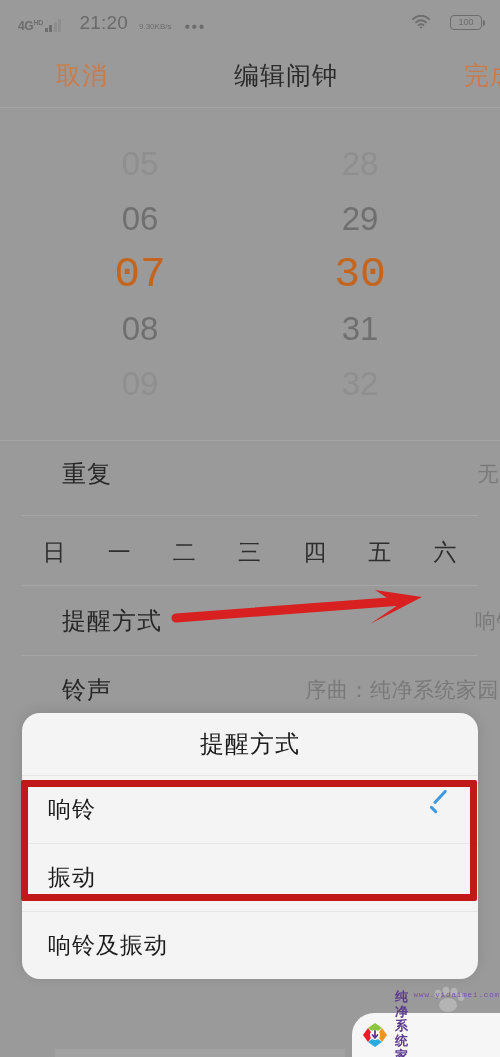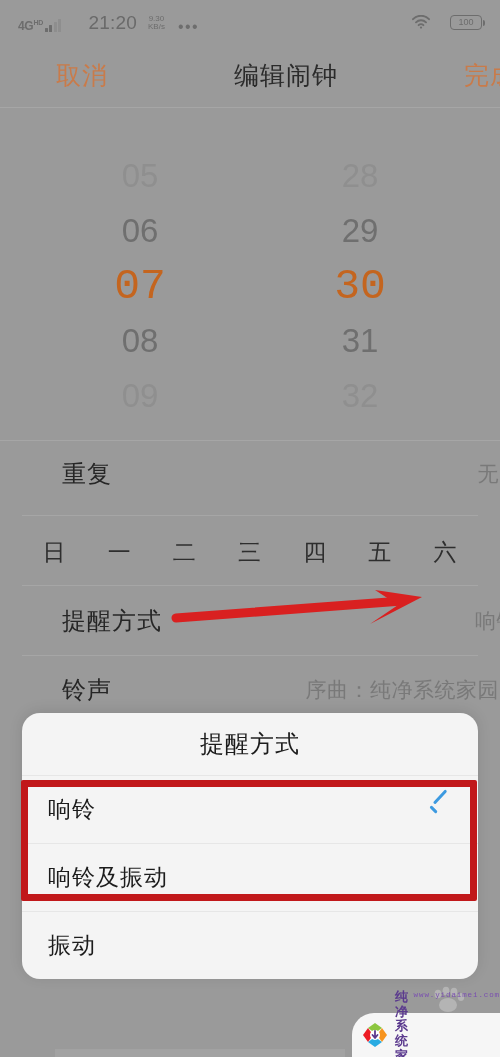--- a/index.html
+++ b/index.html
@@ -25,22 +25,22 @@
   .sb-left { display:flex; align-items:flex-end; gap:5px; }
   .net-group { display:flex; align-items:flex-end; gap:2px; }
   .net-4g { font-size:12px; font-weight:bold; line-height:1; letter-spacing:-0.3px; }
   .net-4g sup { font-size:7px; vertical-align:super; }
   .bars { display:flex; align-items:flex-end; gap:1.5px; height:12px; }
   .bars i { display:block; width:3px; background:#6d6d6d; border-radius:0.5px; }
   .bars i:nth-child(1){height:4px;}
   .bars i:nth-child(2){height:7px;}
   .bars i:nth-child(3){height:10px; background:#8e8e8e;}
   .bars i:nth-child(4){height:13px; background:#8e8e8e;}
-  .sb-time { font-size:19px; line-height:1; color:#6a6a6a; margin:0 6px 0 22px; letter-spacing:0.2px; }
-  .sb-speed { display:flex; flex-direction:column; align-items:center; line-height:1.05; font-size:8px; color:#6d6d6d; }
+  .sb-time { font-size:19px; line-height:1; color:#6a6a6a; margin:0 6px 0 13px; letter-spacing:0.2px; }
+  .sb-speed { display:flex; flex-direction:row; align-items:center; line-height:1.05; font-size:8px; color:#6d6d6d; }
   .sb-dots { font-size:16px; letter-spacing:1.5px; color:#6d6d6d; margin-left:8px; line-height:0.6; }
   .sb-right { margin-left:auto; display:flex; align-items:center; gap:20px; }
   .wifi { position:relative; width:18px; height:14px; }
   .batt {
     width:32px; height:15px; border:1.6px solid #6d6d6d; border-radius:4px;
     display:flex; align-items:center; justify-content:center;
     font-size:9px; color:#6d6d6d; position:relative;
   }
   .batt:after {
     content:""; position:absolute; right:-4px; top:4px;
@@ -59,21 +59,21 @@
   }
   .nav-btn.right { margin-left:auto; z-index:2; }
   .nav-btn.left { z-index:2; }
 
   .hr { height:1px; background:#a6a6a6; }
   .divider-full { position:absolute; left:0; width:500px; }
   .divider-inset { position:absolute; left:22px; width:456px; }
 
   
   .picker {
-    position:absolute; top:120px; left:0; width:500px; height:332px;
+    position:absolute; top:108px; left:0; width:500px; height:332px;
     display:flex;
   }
   .col { flex:1; display:flex; flex-direction:column; justify-content:center; align-items:center; }
   .col .item {
     height:55px; display:flex; align-items:center; justify-content:center;
     font-size:33px; color:#6f6f6f; font-weight:300;
   }
   .col .item.faded { color:#8f8f8f; }
   .col .item.sel { color:#c4651f; font-size:43px;font-family:Liberation Mono, monospace; }
   .col.hours { padding-left:30px; }
@@ -270,24 +270,24 @@
     </svg>
   </div>
 
   <div class="dialog">
     <div class="dlg-title">提醒方式</div>
     <div class="dlg-opt">
       <span>响铃</span>
       <span class="tick"></span>
     </div>
     <div class="dlg-opt">
+      <span>振动</span>
+    </div>
+    <div class="dlg-opt">
       <span>响铃及振动</span>
-    </div>
-    <div class="dlg-opt">
-      <span>振动</span>
     </div>
   </div>
 
   <div class="red-box"></div>
 
   <div class="paw">
     <svg width="40" height="26" viewBox="0 0 40 26">
       <ellipse cx="10" cy="8" rx="3.4" ry="4.3" fill="#b4b4b4"></ellipse>
       <ellipse cx="18" cy="5" rx="3.4" ry="4.3" fill="#b4b4b4"></ellipse>
       <ellipse cx="26" cy="6" rx="3.4" ry="4.3" fill="#b4b4b4"></ellipse>

